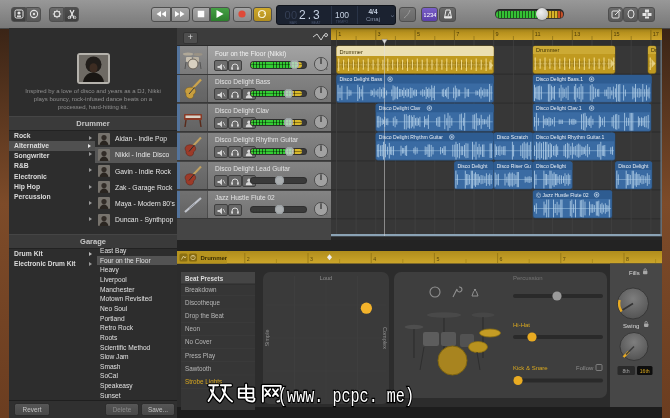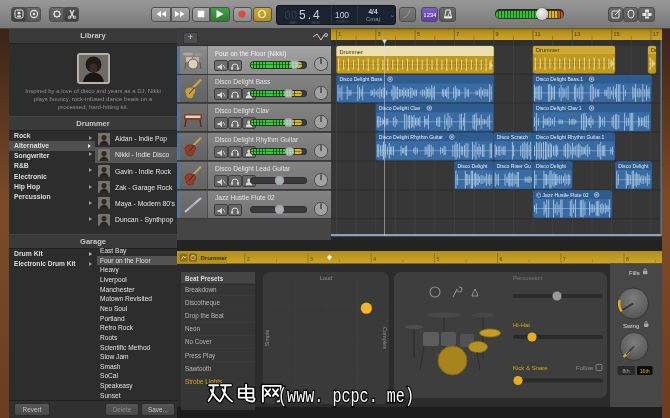--- a/index.html
+++ b/index.html
@@ -59,21 +59,21 @@
         </svg>
       </div>
       <div style="position:absolute;left:252.5px;top:7px;width:19px;height:14.5px;background:linear-gradient(#cfa92c,#b18d1e);border:1px solid #4f4f4f;border-radius:3px;box-sizing:border-box">
         <svg width="11" height="9" viewBox="0 0 11 9" style="position:absolute;left:50%;top:50%;transform:translate(-50%,-50%)">
           <path d="M2 4.5 a3.5 3.5 0 0 1 7 0 M9 4.5 a3.5 3.5 0 0 1 -7 0" fill="none" stroke="#f6eecc" stroke-width="1.2"></path>
           <path d="M9 2.5 l0 2.2 l-2 -0.4z M2 6.6 l0 -2.2 l2 0.4z" fill="#f6eecc"></path>
         </svg>
       </div>
       <div style="position:absolute;left:275.5px;top:4.5px;width:120.5px;height:20px;background:#1b2230;border-radius:3px;border:1px solid #10141c;box-sizing:border-box">
         <div style="position:absolute;left:8px;top:3px;color:#353f55;font-size:11px;letter-spacing:0.5px">00</div>
-        <div style="position:absolute;left:22.5px;top:2px;color:#c6d1e2;font-size:12px;letter-spacing:2px">5.4</div>
+        <div style="position:absolute;left:22.5px;top:2px;color:#c6d1e2;font-size:12px;letter-spacing:2px">2.3</div>
         <div style="position:absolute;left:13px;top:15px;color:#46526c;font-size:3.5px">BAR</div>
         <div style="position:absolute;left:35px;top:15px;color:#46526c;font-size:3.5px">BEAT</div>
         <div style="position:absolute;left:54.7px;top:0;width:1px;height:18.5px;background:#2a3447"></div>
         <div style="position:absolute;left:55px;top:4px;width:21px;text-align:center;color:#c6d1e2;font-size:8.5px">100</div>
         <div style="position:absolute;left:55px;top:14.5px;width:21px;text-align:center;color:#46526c;font-size:3.5px">TEMPO</div>
         <div style="position:absolute;left:80.7px;top:0;width:1px;height:18.5px;background:#2a3447"></div>
         <div style="position:absolute;left:84px;top:2.5px;width:25px;text-align:center;color:#c6d1e2;font-size:6.5px;font-weight:bold">4/4</div>
         <div style="position:absolute;left:84px;top:10.5px;width:25px;text-align:center;color:#8894aa;font-size:6px">Cmaj</div>
         <div style="position:absolute;left:113px;top:5.5px;color:#68748a;font-size:7px">⌄</div>
       </div>
@@ -114,21 +114,20 @@
       <div style="position:absolute;left:638px;top:7px;width:17px;height:14.5px;background:linear-gradient(#6a6a6a,#585858);border:1px solid #4f4f4f;border-radius:3px;box-sizing:border-box">
         <svg width="11" height="10" viewBox="0 0 11 10" style="position:absolute;left:50%;top:50%;transform:translate(-50%,-50%)">
           <rect x="1" y="4" width="4" height="3" fill="#e4e4e4"></rect>
           <rect x="6" y="4" width="4" height="3" fill="#e4e4e4"></rect>
           <rect x="3.5" y="0.5" width="4" height="3" fill="#e4e4e4"></rect>
           <rect x="3.5" y="7.5" width="4" height="2" fill="#e4e4e4"></rect>
         </svg>
       </div>
     </div>
 <div style="position:absolute;left:9px;top:28px;width:168px;height:390px;background:#2d2d2d;border-right:1px solid #1a1a1a;overflow:hidden">
-      <div style="position:absolute;left:0;top:0px;width:168px;height:14px;background:#3a3a3a;border-top:1px solid #454545;border-bottom:1px solid #222;color:#c8c8c8;font-size:7.5px;font-weight:bold;text-align:center;line-height:14px">Library</div>
       <div style="position:absolute;left:68px;top:25px;width:33px;height:31px;background:#b5b2ac;border-radius:3px"></div>
       <svg width="29" height="27" viewBox="0 0 29 27" style="position:absolute;left:70px;top:27px">
         <rect width="29" height="27" fill="#6e6a64"></rect>
         <circle cx="14.5" cy="9.5" r="8" fill="#211d1a"></circle>
         <ellipse cx="14.5" cy="13" rx="4" ry="4.8" fill="#3d2c22"></ellipse>
         <path d="M4 27 c1 -6.5 5.5 -9.5 10.5 -9.5 c5 0 9.5 3.5 10.5 9.5z" fill="#191613"></path>
       </svg>
       <div style="position:absolute;left:9px;top:60px;width:150px;font-size:6px;line-height:1.3;color:#909090;text-align:center">Inspired by a love of disco and years as a DJ, Nikki<br>plays bouncy, rock-infused dance beats on a<br>processed, hard-hitting kit.</div>
       <div style="position:absolute;left:0;top:88px;width:168px;height:13px;background:#3a3a3a;border-top:1px solid #454545;border-bottom:1px solid #222;color:#c8c8c8;font-size:7.5px;font-weight:bold;text-align:center;line-height:13px">Drummer</div>
       <div style="position:absolute;left:0;top:103.0px;width:86px;height:10px;color:#dcdcdc;font-size:6.8px;font-weight:bold;line-height:10px;padding-left:5px;box-sizing:border-box">Rock</div>

